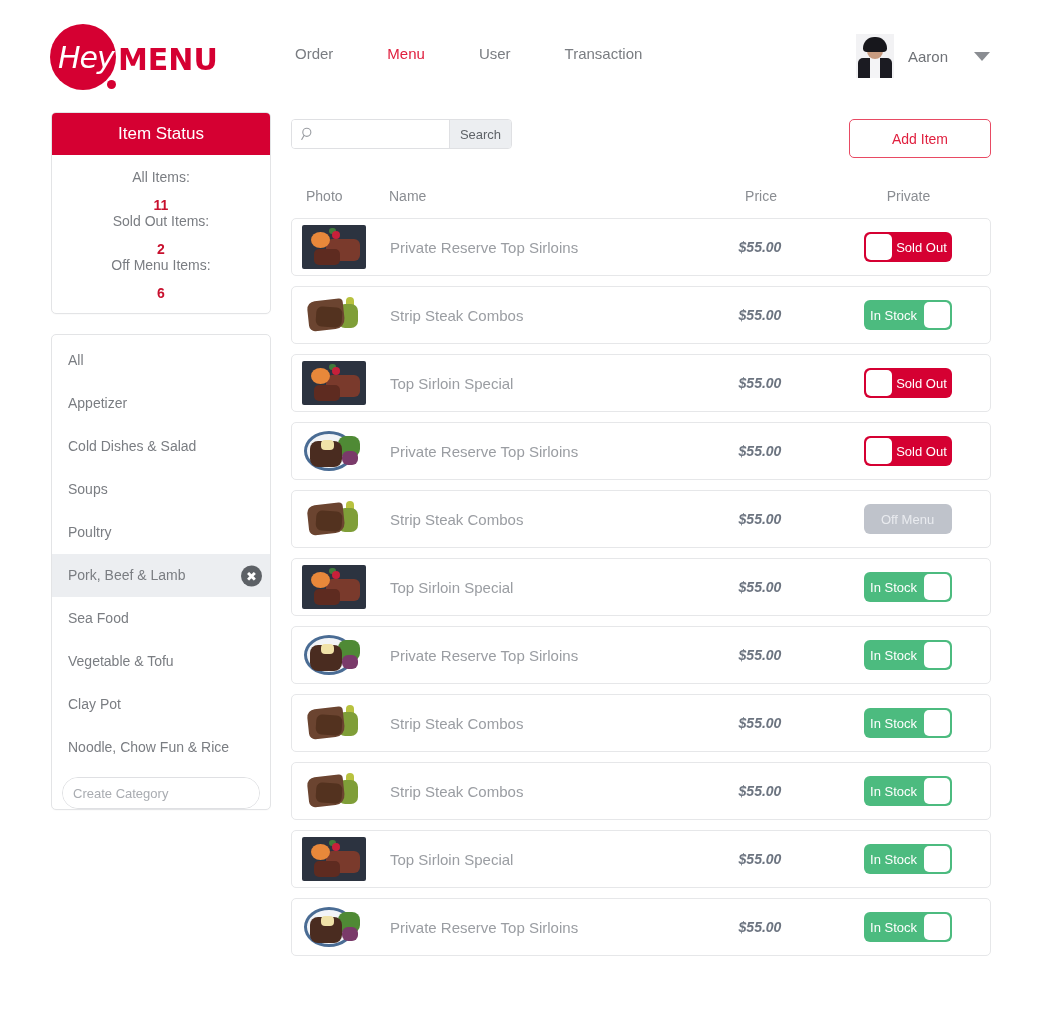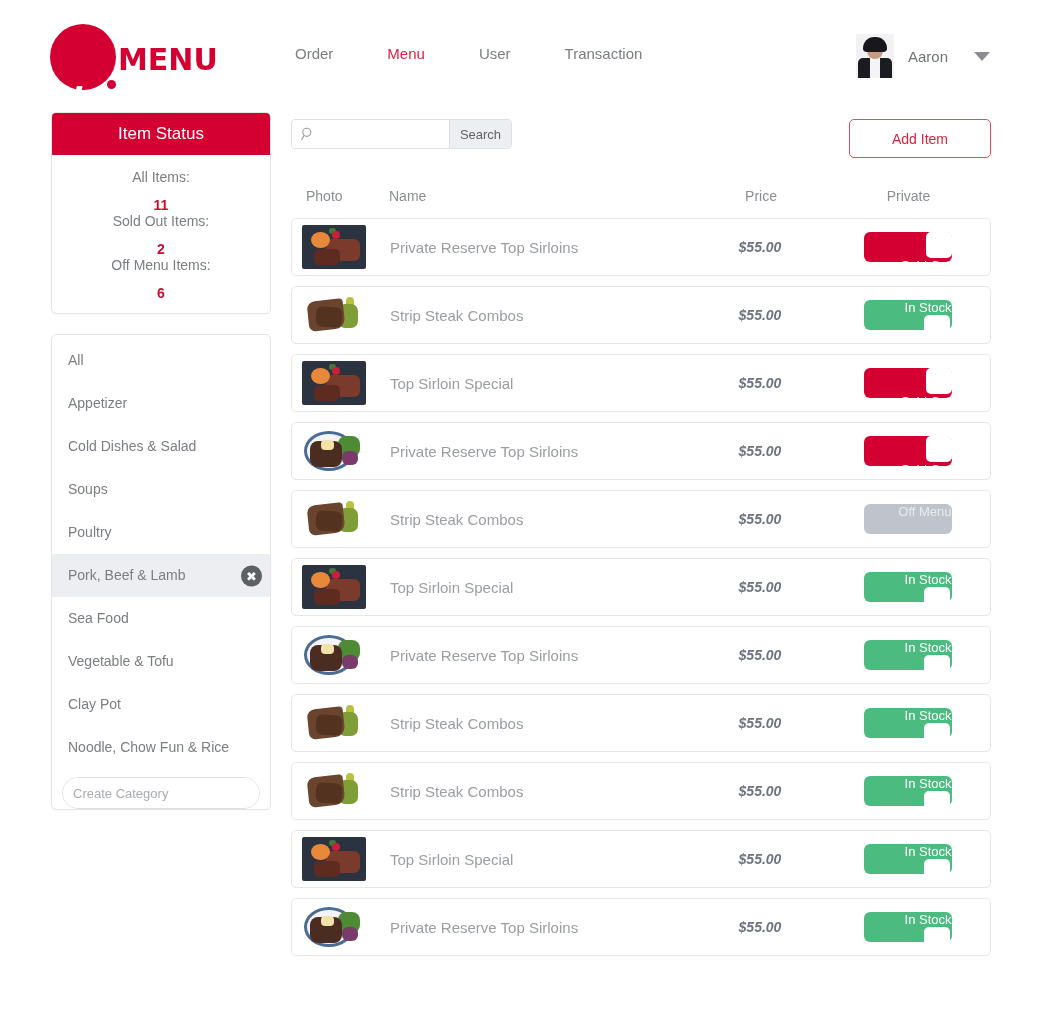--- a/index.html
+++ b/index.html
@@ -14,24 +14,23 @@
   
   .header { position: relative; height: 112px; width: 1042px; }
   .logo-wrap { position: absolute; left: 50px; top: 24px; height: 66px; }
   .logo-circle {
     position: absolute; left: 0; top: 0;
     width: 66px; height: 66px; border-radius: 50%;
     background: #d50032;
   }
   .logo-hey {
     position: absolute; left: 8px; top: 16px;
-    font-size: 30px; font-weight: bold; font-style: italic;
+    font-size: 30px; font-weight: normal; font-style: italic;
     color: #ffffff; letter-spacing: -1px;
     font-family: "DejaVu Sans", sans-serif;
-    margin-top: 40px;
   }
   .logo-dot {
     position: absolute; left: 57px; top: 56px;
     width: 9px; height: 9px; border-radius: 50%; background: #d50032;
   }
   .logo-menu {
     position: absolute; left: 68px; top: 18px;
     font-size: 30px; font-weight: bold;
     color: #d50032; letter-spacing: 0px;
     font-family: "DejaVu Sans", sans-serif;
@@ -174,22 +173,22 @@
   }
   .cell-name { flex: 1; font-size: 15px; color: #9a9da2; }
   .cell-price {
     width: 150px; text-align: center; font-size: 14px;
     font-weight: bold; font-style: italic; color: #6c7480;
   }
   .cell-status { width: 145px; display: flex; justify-content: center; }
 
   .toggle {
     width: 88px; height: 30px; border-radius: 6px;
-    display: flex; align-items: flex-end; position: relative;
-    font-size: 13px; color: #ffffff; cursor: pointer; user-select: none; flex-direction: column;
+    display: flex; align-items: center; position: relative;
+    font-size: 13px; color: #ffffff; cursor: pointer; user-select: none;
   }
   .toggle .knob {
     width: 26px; height: 26px; border-radius: 5px; background: #ffffff; flex: none;
   }
   .toggle .tlabel { flex: 1; text-align: center; white-space: nowrap; }
   .toggle.soldout { background: #d50032; }
   .toggle.soldout .knob { margin-left: 2px; }
   .toggle.instock { background: #4cbb7f; }
   .toggle.instock .knob { margin-right: 2px; }
   .toggle.offmenu {

